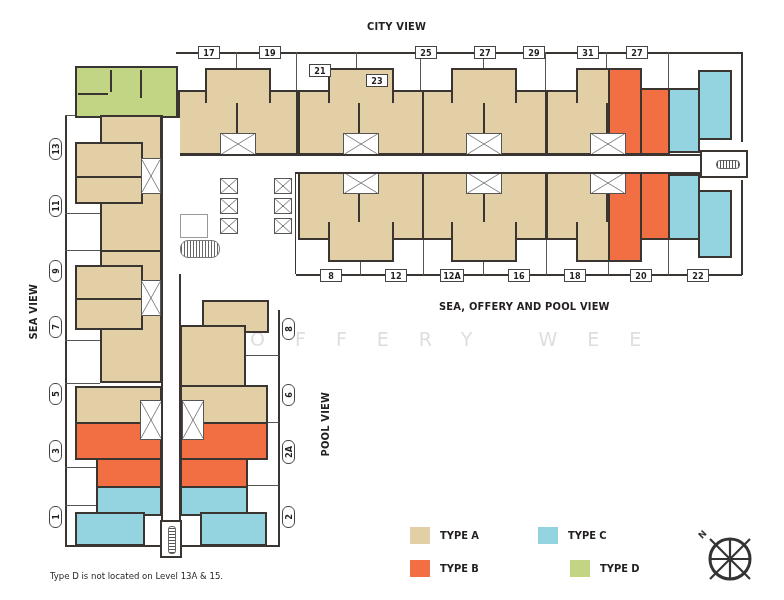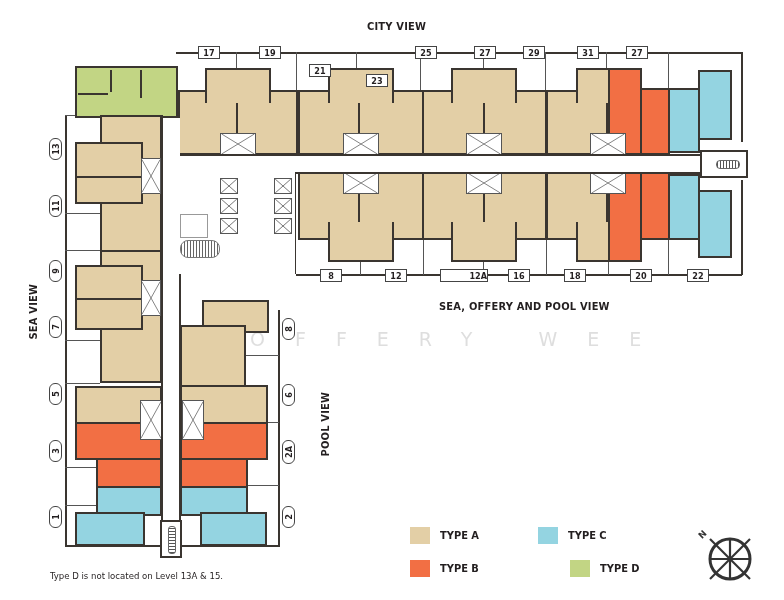--- a/index.html
+++ b/index.html
@@ -248,21 +248,21 @@
 <div class="hex" style="left:309px;top:46px;margin-top:18px;">21</div>
 <div class="hex" style="left:366px;top:46px;margin-top:28px;">23</div>
 <div class="hex" style="left:415px;top:46px;">25</div>
 <div class="hex" style="left:474px;top:46px;">27</div>
 <div class="hex" style="left:523px;top:46px;">29</div>
 <div class="hex" style="left:577px;top:46px;">31</div>
 <div class="hex" style="left:626px;top:46px;">27</div>
 
 <div class="hex" style="left:320px;top:269px;">8</div>
 <div class="hex" style="left:385px;top:269px;">12</div>
-<div class="hex" style="left:440px;top:269px;width:48px;text-align:right;">12A</div>
+<div class="hex" style="left:440px;top:269px;width:24px;">12A</div>
 <div class="hex" style="left:508px;top:269px;">16</div>
 <div class="hex" style="left:564px;top:269px;">18</div>
 <div class="hex" style="left:630px;top:269px;">20</div>
 <div class="hex" style="left:687px;top:269px;">22</div>
 
 <div class="hexv" style="left:49px;top:138px;">
     <span>13</span>
   </div>
 <div class="hexv" style="left:49px;top:195px;">
     <span>11</span>

